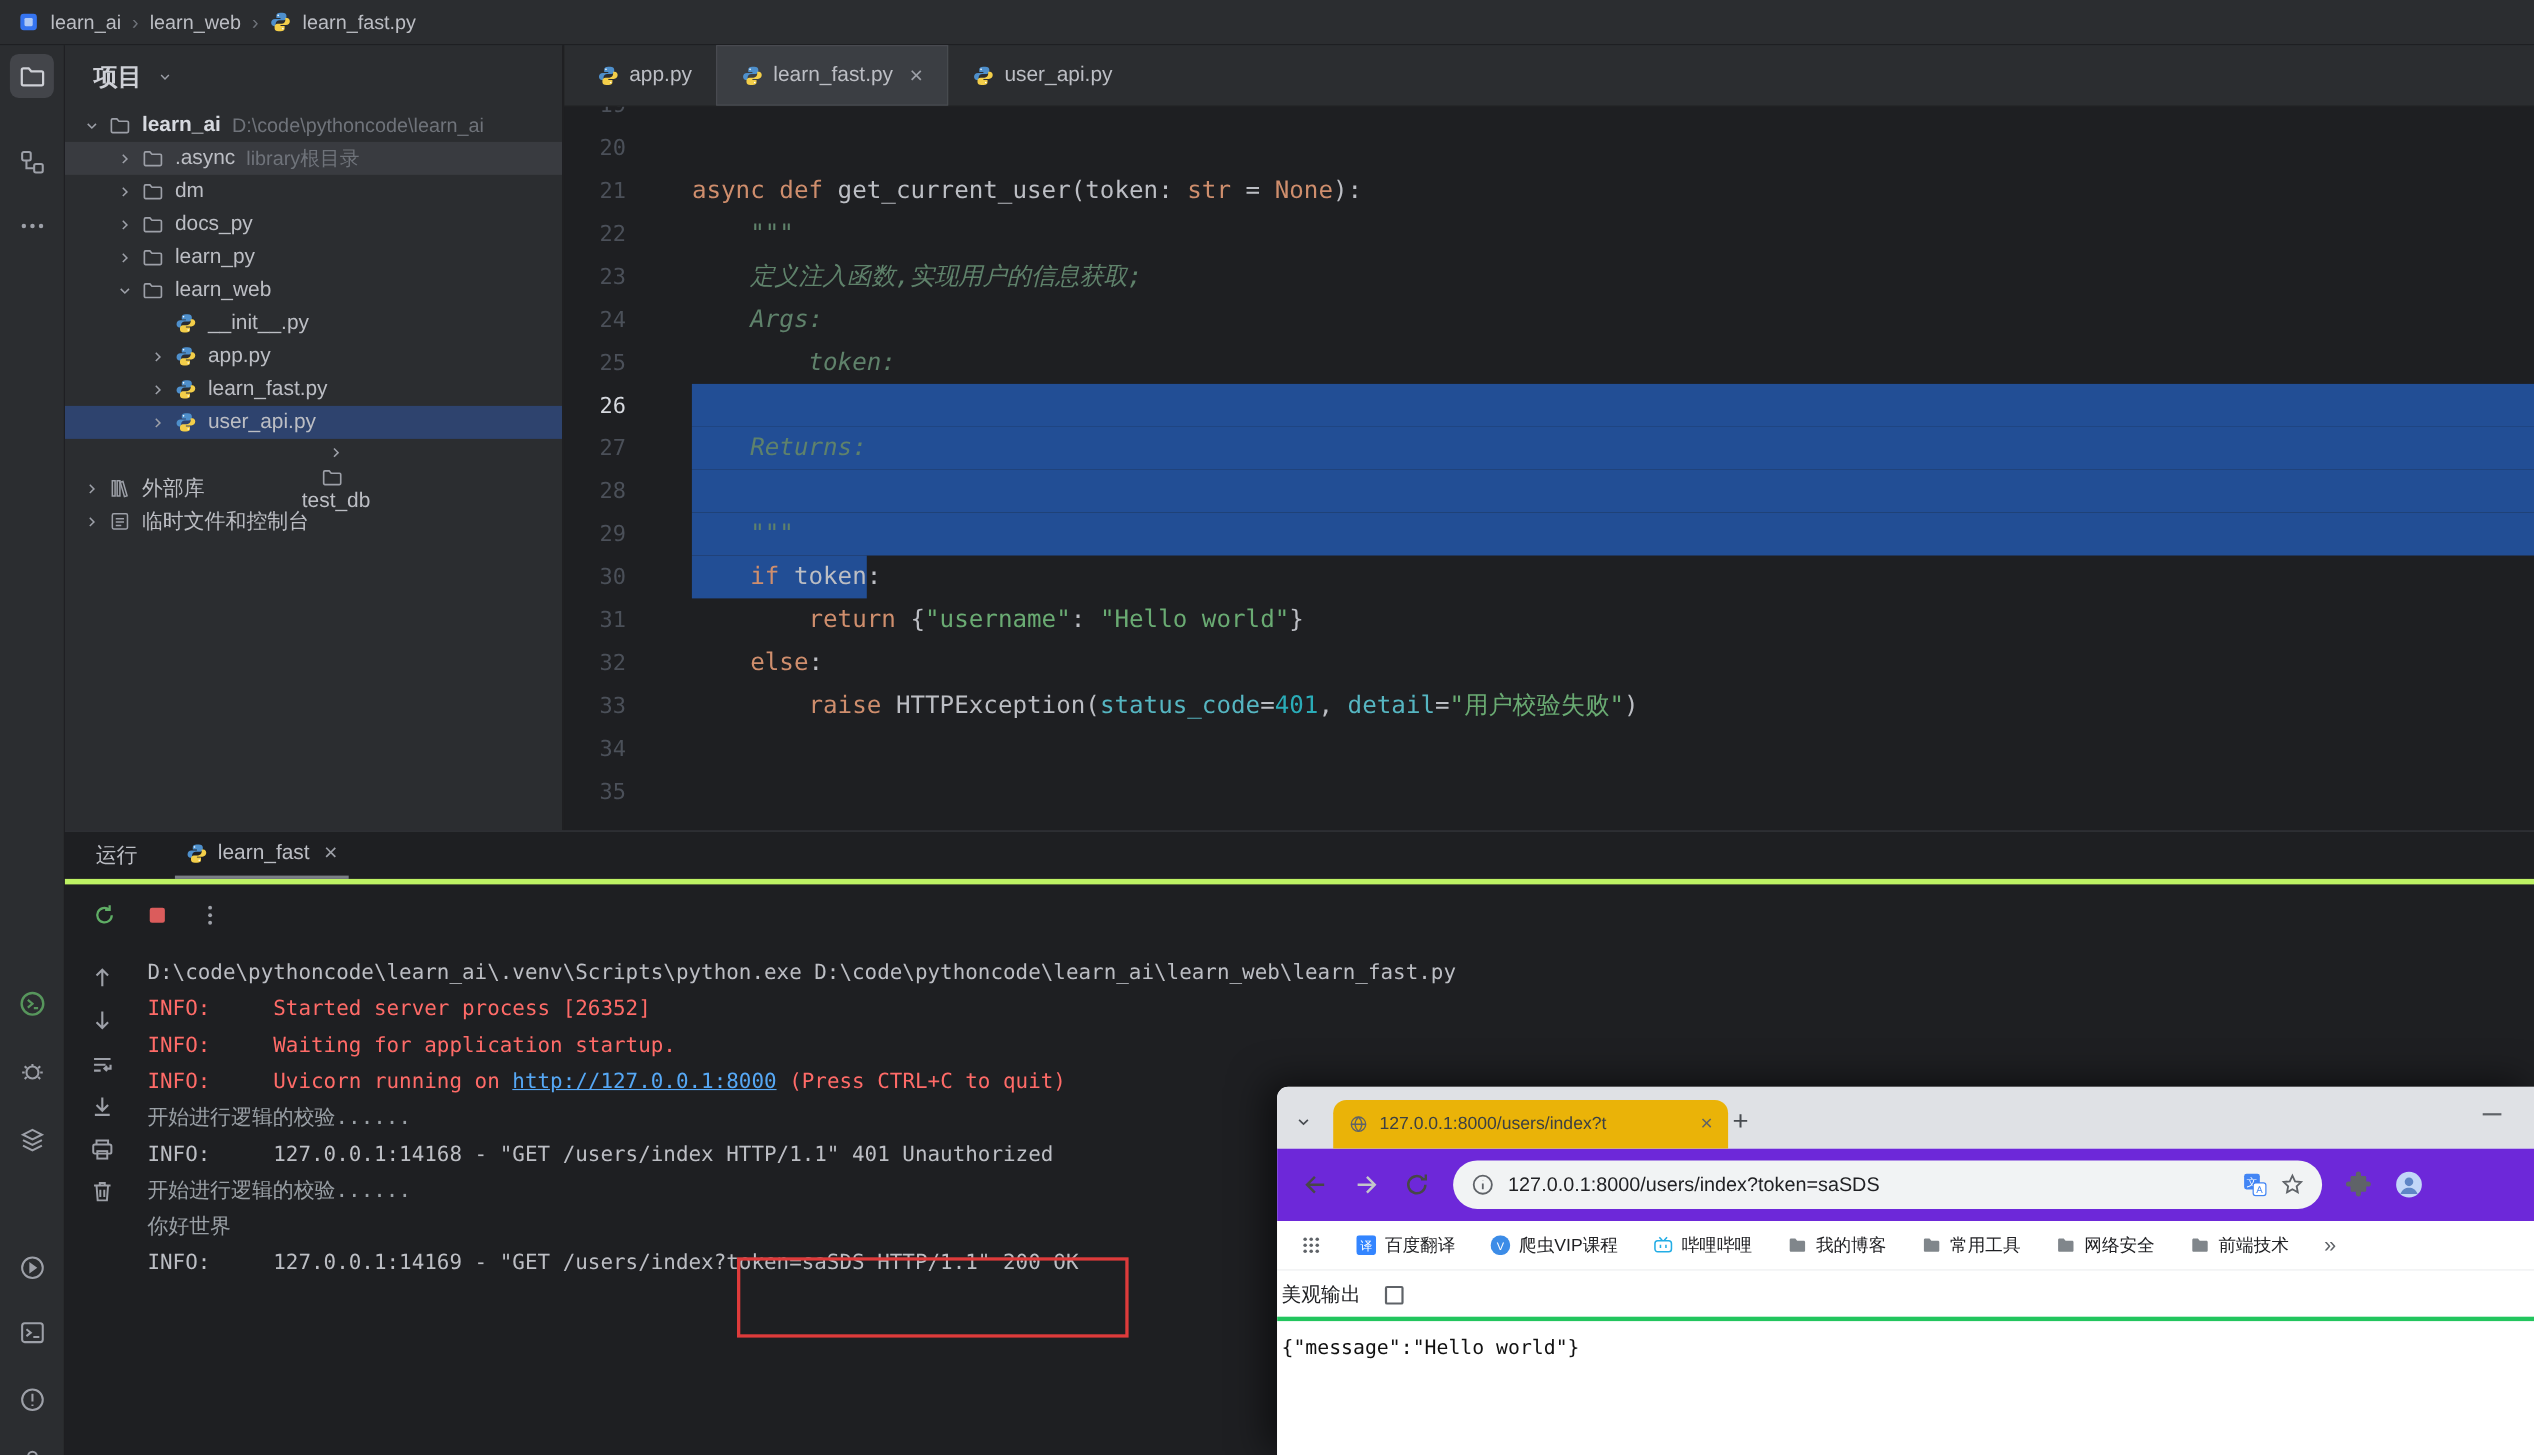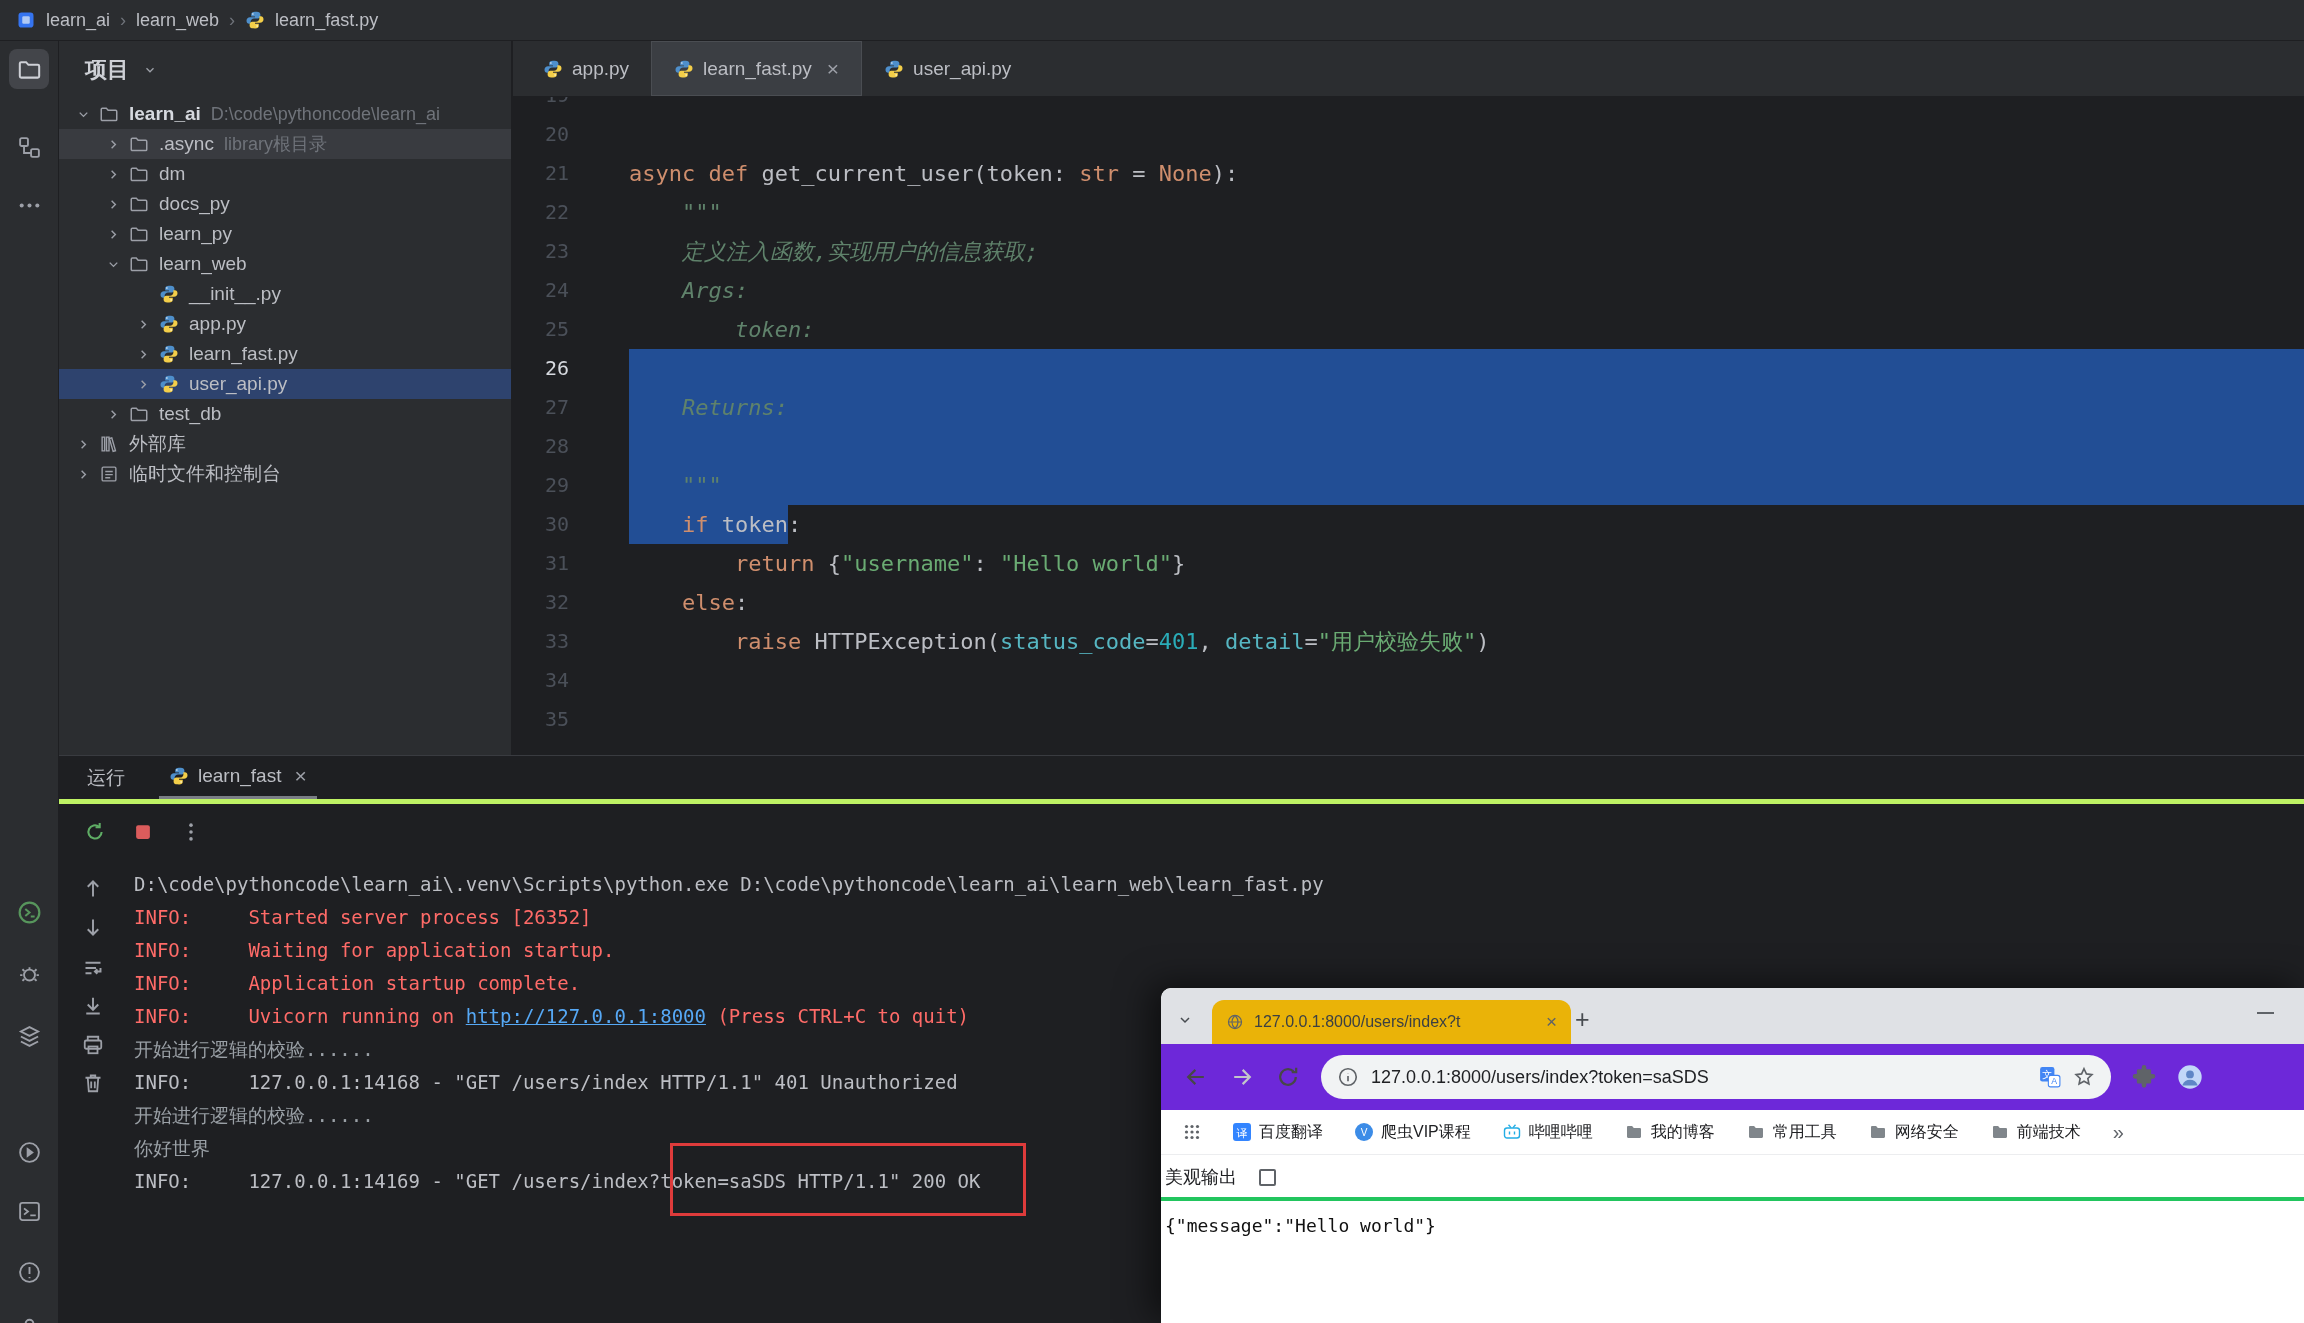--- a/index.html
+++ b/index.html
@@ -326,21 +326,21 @@
           <span class="ticon">
             <svg viewBox="0 0 16 16">
               <path fill="#4E8FCB" d="M7.9 1.3c-1.9 0-2.9.8-2.9 2v1.8h3v.7H4c-1.6 0-2.8 1.2-2.8 2.8 0 1.4.9 2.4 2.1 2.4h1.2V9.3c0-1.4 1.2-2.6 2.7-2.6h3c1.2 0 2.1-1 2.1-2.2v-1c0-1.3-1-2.2-2.9-2.2z"></path>
               <path fill="#F3CE49" d="M8.1 14.7c1.9 0 2.9-.8 2.9-2v-1.8H8v-.7h4c1.6 0 2.8-1.2 2.8-2.8 0-1.4-.9-2.4-2.1-2.4h-1.2v1.7c0 1.4-1.2 2.6-2.7 2.6h-3c-1.2 0-2.1 1-2.1 2.2v1c0 1.3 1 2.2 2.9 2.2z"></path>
               <circle cx="6.3" cy="3.2" r=".6" fill="#fff"></circle>
               <circle cx="9.7" cy="12.8" r=".6" fill="#fff"></circle>
             </svg>
           </span>
           <span>user_api.py</span>
         </div>
-        <div class="tree-row" style="padding-left: 41px;">
+        <div class="tree-row" style="padding-left: 41px; flex-direction: column;">
           <span class="chev">
             <svg viewBox="0 0 16 16">
               <path d="M6 4l4 4-4 4" fill="none" stroke="currentColor" stroke-width="1.5"></path>
             </svg>
           </span>
           <span class="ticon">
             <svg viewBox="0 0 16 16">
               <path d="M1.8 4.2c0-.5.4-.9.9-.9h3.1l1.5 1.7h6c.5 0 .9.4.9.9v6.4c0 .5-.4.9-.9.9H2.7c-.5 0-.9-.4-.9-.9z" fill="none" stroke="currentColor" stroke-width="1.2"></path>
             </svg>
           </span>
@@ -471,21 +471,20 @@
             <circle cx="8" cy="8" r="1.3"></circle>
             <circle cx="8" cy="13" r="1.3"></circle>
           </svg>
         </span>
       </div>
     <div></div>
     <div class="console-lines">
         <div class="console-line"><span class="cl-d">D:\code\pythoncode\learn_ai\.venv\Scripts\python.exe D:\code\pythoncode\learn_ai\learn_web\learn_fast.py</span></div>
         <div class="console-line"><span class="cl-e">INFO:     Started server process [26352]</span></div>
         <div class="console-line"><span class="cl-e">INFO:     Waiting for application startup.</span></div>
-        <div class="console-line"><span class="cl-e">INFO:     Application startup complete.</span></div>
         <div class="console-line"><span class="cl-e">INFO:     Uvicorn running on </span><span class="cl-lnk">http://127.0.0.1:8000</span><span class="cl-e"> (Press CTRL+C to quit)</span></div>
         <div class="console-line"><span class="cl-dim">开始进行逻辑的校验......</span></div>
         <div class="console-line"><span class="cl-d">INFO:     127.0.0.1:14168 - "GET /users/index HTTP/1.1" 401 Unauthorized</span></div>
         <div class="console-line"><span class="cl-dim">开始进行逻辑的校验......</span></div>
         <div class="console-line"><span class="cl-dim">你好世界</span></div>
         <div class="console-line"><span class="cl-d">INFO:     127.0.0.1:14169 - "GET /users/index?token=saSDS HTTP/1.1" 200 OK</span></div>
       </div>
     <div class="annot"></div>
   <span class="cgut" style="top: 121px;"><svg viewBox="0 0 16 16" fill="none" stroke="currentColor" stroke-width="1.3">
           <path d="M8 13V3M4.5 6.5L8 3l3.5 3.5"></path>

